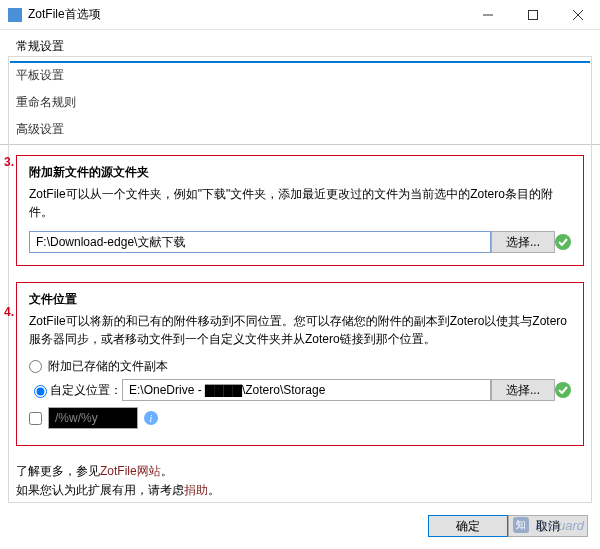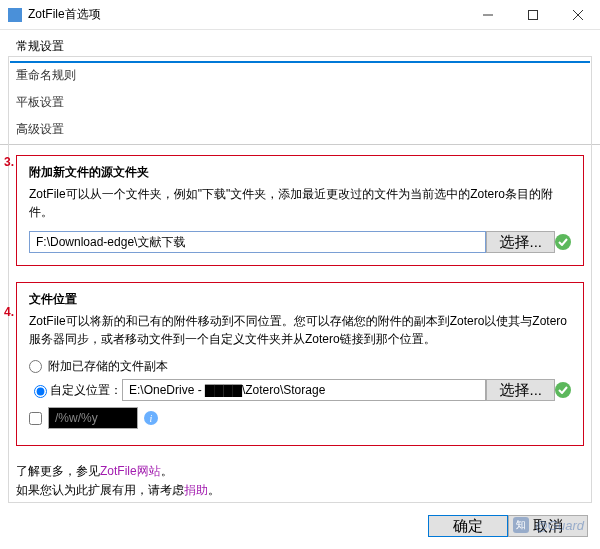--- a/index.html
+++ b/index.html
@@ -84,21 +84,21 @@
     background: #fff;
   }
   input[type="text"].plain { border-color: #aaa; }
   input[type="text"][disabled] { color: #888; background: #000000; }
   .btn {
     height: 22px;
     min-width: 64px;
     border: 1px solid #adadad;
     background: #e1e1e1;
     font-family: inherit;
-    font-size: 15px;
+    font-size: 12px;
     padding: 0 12px;
     display: inline-flex;
     align-items: center;
     justify-content: center;
     cursor: pointer;
   }
   .check-icon {
     width: 16px; height: 16px;
     border-radius: 50%;
     background: #5cb85c;
@@ -113,21 +113,21 @@
     margin: 4px 0;
   }
   .radio-row input, .check-row input { margin: 0; }
   .info-icon {
     width: 14px; height: 14px; border-radius: 50%;
     background: #6ab0ff;
     color: #fff;
     display: inline-flex; align-items: center; justify-content: center;
     font-size: 10px; font-style: italic; font-family: serif;
   }
-  .link { color: #a21caf; }
+  .link { color: #7f1d1d; }
   .footer {
     position: absolute;
     right: 12px;
     bottom: 12px;
     display: flex;
   }
   .wm {
     position: absolute;
     right: 16px;
     bottom: 16px;
@@ -176,22 +176,22 @@
   <div class="winbtn">
     <svg width="10" height="10">
         <line x1="0" y1="0" x2="10" y2="10"></line>
         <line x1="10" y1="0" x2="0" y2="10"></line>
       </svg>
   </div>
 </div>
 
 <div class="tabs">
   <div class="tab active">常规设置</div>
+  <div class="tab">平板设置</div>
   <div class="tab">重命名规则</div>
-  <div class="tab">平板设置</div>
   <div class="tab">高级设置</div>
 </div>
 
 <div class="outer-border"></div>
 
 <div class="content">
 
   <div class="annot" style="top:10px;">3.</div>
 
   <div class="group">

